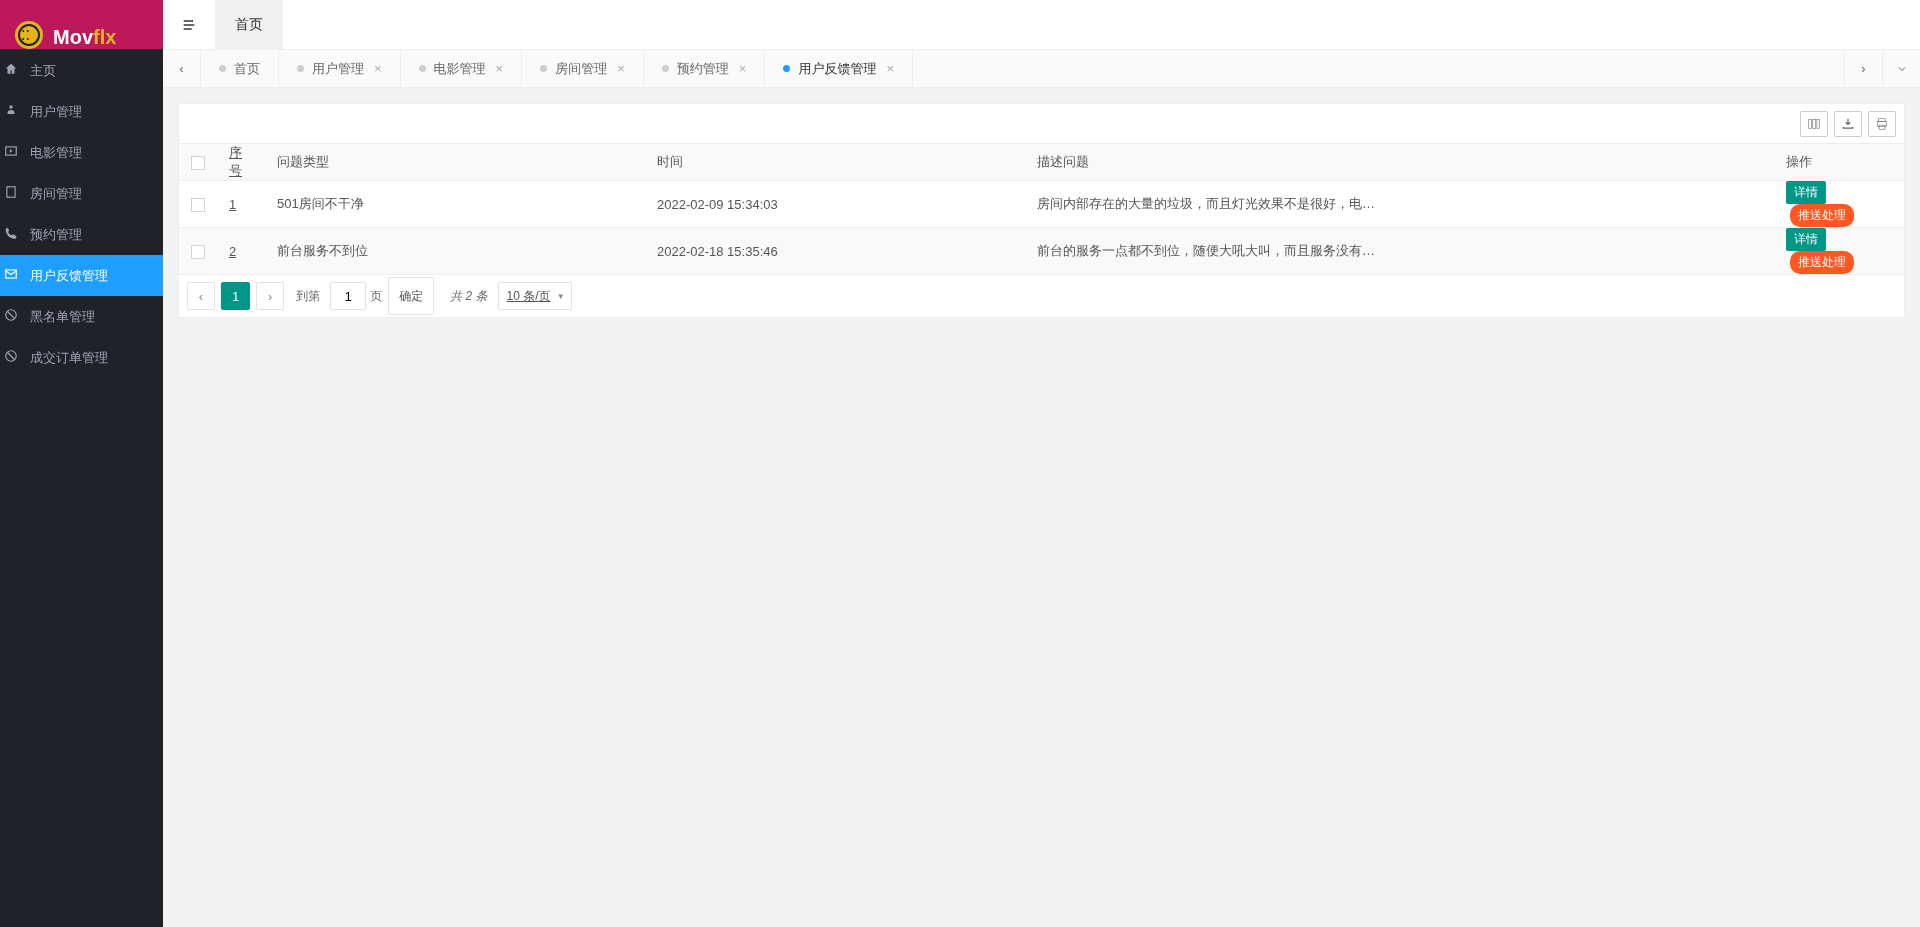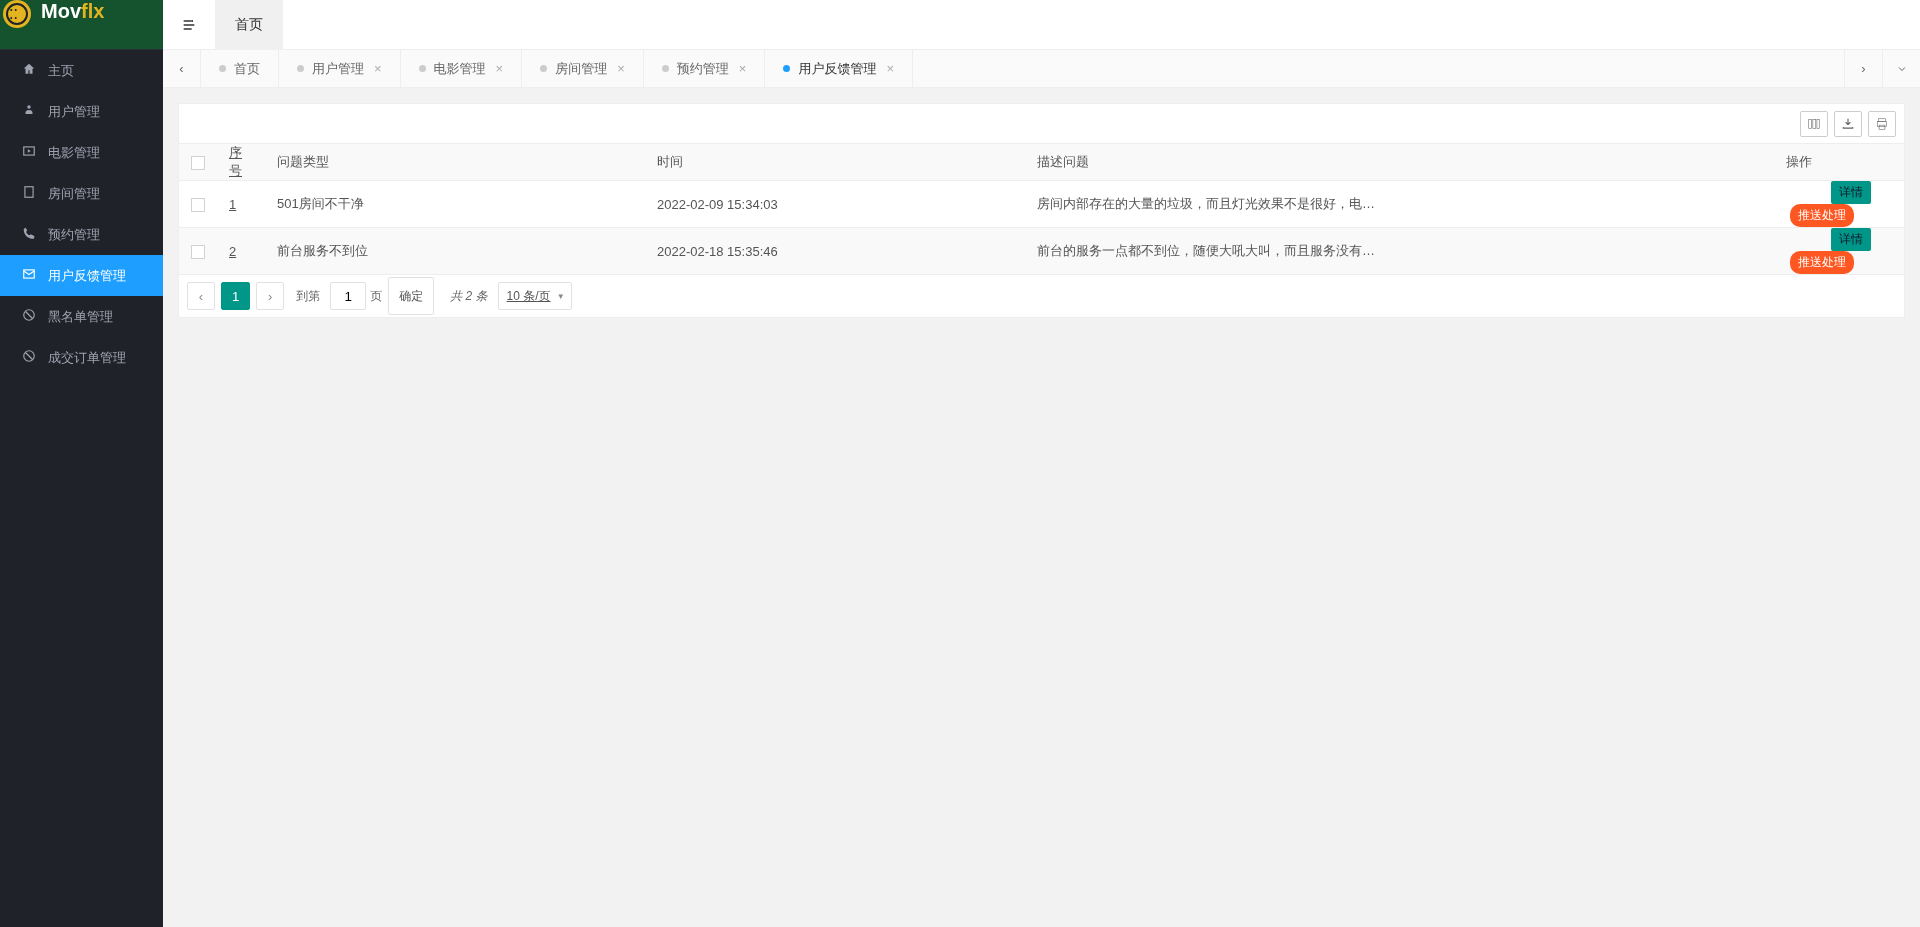--- a/index.html
+++ b/index.html
@@ -1,25 +1,25 @@
 <!DOCTYPE html>
 <html><head>
   <meta charset="utf-8">
   <style>
     * { margin: 0; padding: 0; box-sizing: border-box; }
     body { font-family: "Microsoft YaHei", Arial, sans-serif; font-size: 13px; background: #f2f2f2; height: 927px; overflow: hidden; }
     
     .sidebar { position: fixed; left: 0; top: 0; width: 163px; height: 100%; background: #20222a; color: #a0a3b0; z-index: 100; }
-    .logo { height: 50px; display: flex; align-items: flex-start; padding: 0 3px; background: #14532d; border-bottom: 1px solid #2a2e3a; }
+    .logo { height: 50px; display: flex; align-items: flex-end; padding: 0 15px; background: #be185d; border-bottom: 1px solid #2a2e3a; }
     .logo-icon { width: 28px; height: 28px; background: #e4b320; border-radius: 50%; position: relative; margin-right: 10px; }
     .logo-icon::before { content: ""; position: absolute; width: 18px; height: 18px; border: 2px solid #20222a; border-radius: 50%; left: 3px; top: 3px; }
     .logo-icon::after { content: "• •\A• •"; white-space: pre; position: absolute; font-size: 7px; line-height: 8px; color: #20222a; left: 7px; top: 6px; }
     .logo-text { font-size: 20px; font-weight: bold; color: #fff; }
     .logo-text .yellow { color: #e4b320; }
-    .nav-item { display: flex; align-items: center; height: 41px; padding: 0 22px; cursor: pointer; color: #a0a3b0; font-size: 13px; }
+    .nav-item { display: flex; align-items: center; height: 41px; padding: 0 4px; cursor: pointer; color: #a0a3b0; font-size: 13px; }
     .nav-item.active { background: #1e9fff; color: #fff; }
     .nav-item .icon { width: 14px; margin-right: 12px; text-align: center; }
     
     .header { position: fixed; left: 163px; top: 0; right: 0; height: 50px; background: #fff; display: flex; align-items: center; z-index: 90; border-bottom: 1px solid #eee; }
     .header-tab { height: 50px; padding: 0 20px; display: flex; align-items: center; cursor: pointer; font-size: 14px; color: #333; }
     .header-tab.toggle { padding: 0 18px; }
     .header-tab.active { background: #f0f0f0; }
     .header-right { margin-left: auto; display: flex; align-items: center; padding-right: 10px; }
     .header-icon { width: 40px; height: 50px; display: flex; align-items: center; justify-content: center; cursor: pointer; color: #666; }
     .username { padding: 0 12px; display: flex; align-items: center; color: #666; font-size: 13px; cursor: pointer; height: 50px; }
@@ -45,21 +45,21 @@
     .table th, .table td { padding: 0 12px; height: 33px; text-align: left; border-bottom: 1px solid #eee; font-size: 13px; color: #555; font-weight: normal; }
     .table th { background: #f9f9f9; }
     .table tbody tr:nth-child(even) { background: #f9f9f9; }
     .col-check { width: 36px; text-align: center; }
     .col-seq { width: 48px; text-align: center; text-decoration: underline; }
     .col-type { width: 380px; font-family: Liberation Serif, serif; }
     .col-time { width: 380px; }
     .col-desc { width: auto; }
     .col-action { width: 130px; text-align: center; }
     .checkbox { width: 14px; height: 14px; border: 1px solid #d2d2d2; display: inline-block; vertical-align: middle; cursor: pointer; background: #fff; }
-    .btn-detail { background: #009688; color: #0f172a; border: none; padding: 3px 8px; border-radius: 2px; font-size: 12px; cursor: pointer; margin-left: 45px; }
+    .btn-detail { background: #009688; color: #ffffff; border: none; padding: 3px 8px; border-radius: 2px; font-size: 12px; cursor: pointer; }
     .btn-push { background: #ff5722; color: #fff; border: none; padding: 3px 8px; border-radius: 10px; font-size: 12px; cursor: pointer; margin-left: 4px; }
     .desc-text { display: block; max-width: 350px; white-space: nowrap; overflow: hidden; text-overflow: ellipsis; }
     
     .pager { height: 42px; display: flex; align-items: center; padding: 0 8px; font-size: 12px; color: #666; }
     .pager-btn { min-width: 28px; height: 28px; border: 1px solid #e2e2e2; display: flex; align-items: center; justify-content: center; margin-right: 6px; cursor: pointer; background: #fff; color: #888; font-size: 13px; border-radius: 2px; }
     .pager-btn.active { background: #009688; color: #fff; border-color: #009688; padding: 0 10px; }
     .pager-label { margin: 0 6px; }
     .pager-input { width: 36px; height: 28px; border: 1px solid #e2e2e2; text-align: center; margin: 0 4px; border-radius: 2px; }
     .pager-confirm { height: 38px; padding: 0 10px; border: 1px solid #e2e2e2; background: #fff; cursor: pointer; margin: 0 6px; border-radius: 2px; color: #555; font-size: 12px; }
     .pager-total { margin: 0 10px; font-style: italic; }

